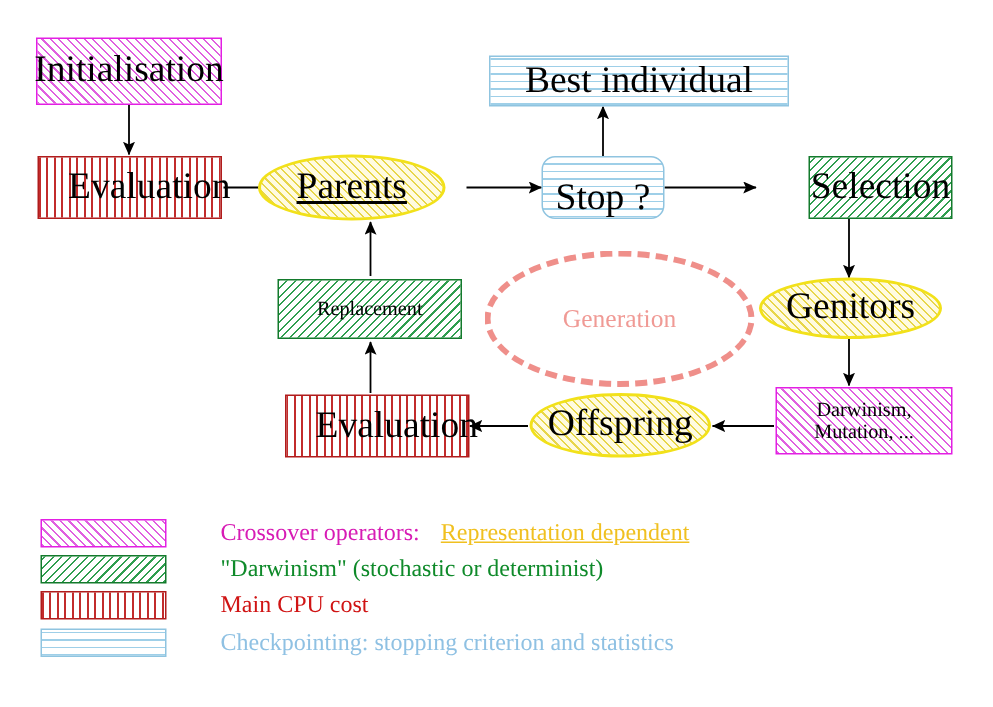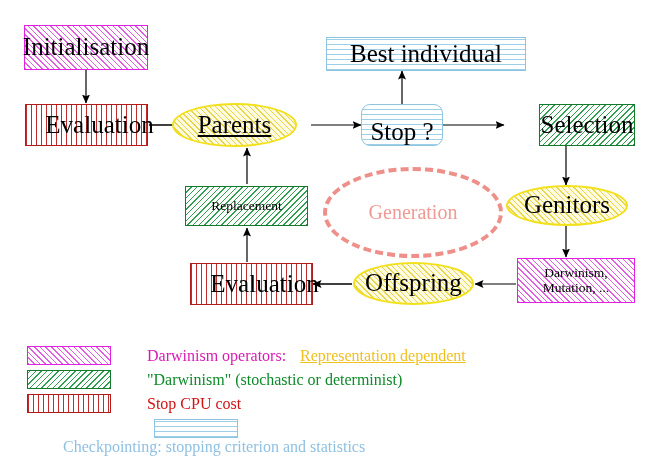--- a/index.html
+++ b/index.html
@@ -89,21 +89,21 @@
     border: 4px dashed #ef8f8a;
     border-radius: 50%;
     background: transparent;
     display: flex;
     align-items: center;
     justify-content: center;
     z-index: 2;
   }
   .gen-label {
     color: #f09a95;
-    font-size: 20px;
+    font-size: 17px;
     font-family: "Liberation Serif", "DejaVu Serif", serif;
   }
 
   
   .legend-row {
     position: absolute;
     display: flex;
     align-items: center;
     z-index: 3;
   }
@@ -206,32 +206,32 @@
     <span class="node-label">Replacement</span>
   </div>
 
   <div class="gen-ellipse" style="left:323px; top:167px; width:172px; height:83px;">
     <span class="gen-label">Generation</span>
   </div>
 
   <div class="legend-row" style="left:27px; top:346px;">
     <div class="legend-swatch fill-magenta"></div>
     <div class="legend-text">
-      <span class="lt-magenta">Darwinism operators:</span><span class="seg2 lt-gold">Representation dependent</span>
+      <span class="lt-magenta">Crossover operators:</span><span class="seg2 lt-gold">Representation dependent</span>
     </div>
   </div>
 
   <div class="legend-row" style="left:27px; top:370px;">
     <div class="legend-swatch fill-green"></div>
     <div class="legend-text lt-green">"Darwinism" (stochastic or determinist)</div>
   </div>
 
   <div class="legend-row" style="left:27px; top:394px;">
     <div class="legend-swatch fill-red"></div>
-    <div class="legend-text lt-red">Stop CPU cost</div>
-  </div>
-
-  <div class="legend-row" style="left:27px; top:419px;flex-direction:column;">
+    <div class="legend-text lt-red">Main CPU cost</div>
+  </div>
+
+  <div class="legend-row" style="left:27px; top:419px;">
     <div class="legend-swatch fill-blue"></div>
     <div class="legend-text lt-blue">Checkpointing: stopping criterion and statistics</div>
   </div>
 
 </div>
 
 </body></html>

